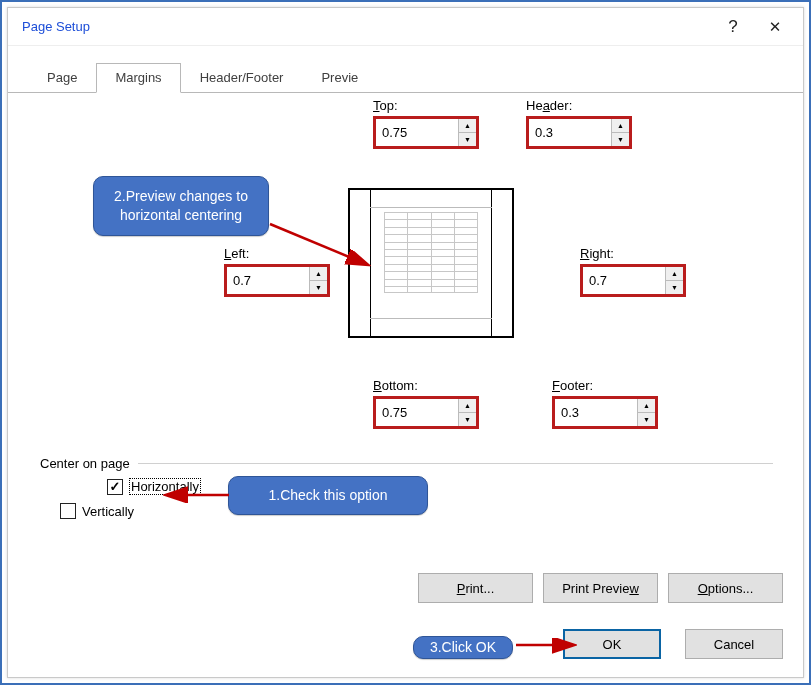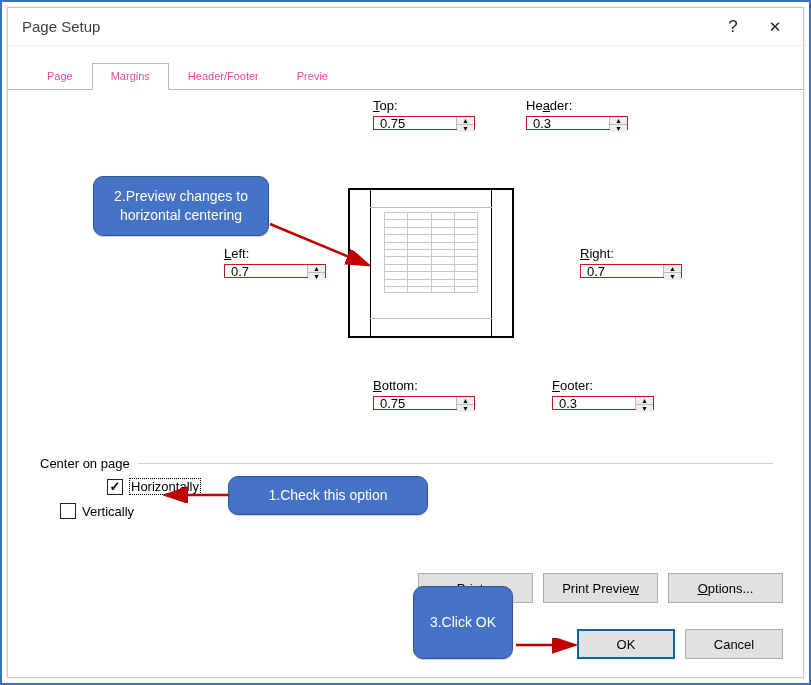--- a/index.html
+++ b/index.html
@@ -2,34 +2,34 @@
 <html><head>
   <meta charset="utf-8">
   <style>
     * { box-sizing: border-box; margin: 0; padding: 0; }
     body { font-family: "Segoe UI", Tahoma, sans-serif; font-size: 13px; background: #fff; }
     .frame { width: 811px; height: 685px; border: 2px solid #3b6fb8; position: relative; background: #fff; }
 
     .dialog { position: absolute; left: 5px; top: 5px; width: 797px; height: 671px; background: #fff; border: 1px solid #c9c9c9; box-shadow: 0 0 3px rgba(0,0,0,0.15); }
 
     .titlebar { height: 38px; display: flex; align-items: center; padding: 0 6px 0 14px; border-bottom: 1px solid #eee; }
-    .titlebar .title { flex: 1; font-size: 15px; color: #404040; }
+    .titlebar .title { flex: 1; font-size: 13px; color: #1d4ed8; }
     .titlebar .help { width: 40px; text-align: center; font-size: 17px; color: #222; cursor: pointer; }
     .titlebar .close { width: 44px; text-align: center; font-size: 15px; color: #222; cursor: pointer; }
 
     .tabs { display: flex; padding: 16px 20px 0 20px; border-bottom: 1px solid #b8b8b8; position: relative; }
-    .tab { padding: 6px 18px 7px 18px; border: 1px solid transparent; border-bottom: none; background: transparent; font-size: 11px; color: #ec4899; cursor: pointer; position: relative; top: 1px; }
+    .tab { padding: 6px 18px 7px 18px; border: 1px solid transparent; border-bottom: none; background: transparent; font-size: 13px; color: #404040; cursor: pointer; position: relative; top: 1px; }
     .tab.active { border-color: #b8b8b8; background: #fff; z-index: 2; border-bottom: 1px solid #fff; }
 
     .content { position: absolute; left: 20px; right: 20px; top: 90px; bottom: 78px; }
 
     .field-label { font-size: 13px; color: #000; }
     .field-label .u { text-decoration: underline; }
 
-    .spinner { display: inline-flex; border: 1px solid #b91c1c; height: 14px; gap: 36px; }
+    .spinner { display: inline-flex; border: 3px solid #b91c1c; height: 33px; gap: 36px; }
     .spinner .val { width: 46px; display: flex; align-items: center; justify-content: flex-start; padding-left: 6px; font-size: 13px; }
     .spinner .btns { width: 18px; display: flex; flex-direction: column; border-left: 1px solid #bbb; }
     .spinner .btns .b { flex: 1; display: flex; align-items: center; justify-content: center; background: #efefef; font-size: 7px; line-height: 1; border-bottom: 1px solid #bbb; }
     .spinner .btns .b:last-child { border-bottom: none; }
 
     
     .preview { position: absolute; left: 320px; top: 90px; width: 166px; height: 150px; border: 2px solid #000; }
     .preview .hmark { position: absolute; left: 20px; right: 20px; top: -2px; bottom: -2px; border-left: 1px solid #000; border-right: 1px solid #000; }
     .preview .vmark { position: absolute; left: 20px; right: 20px; top: 17px; bottom: 17px; border-top: 1px solid #bbb; border-bottom: 1px solid #bbb; }
     .preview .grid { position: absolute; left: 34px; right: 34px; top: 22px; bottom: 40px; }
@@ -44,30 +44,30 @@
 
     .checkrow { display: flex; align-items: center; gap: 6px; margin: 8px 0 2px 20px; }
     .checkbox { width: 16px; height: 16px; border: 1.5px solid #222; display: flex; align-items: center; justify-content: center; font-size: 12px; line-height: 1; }
     .checkbox.checked::after { content: "✓"; font-weight: bold; font-size: 13px; }
     .checklabel { font-size: 13px; }
     .checklabel.highlight { border: 1px dotted #000; padding: 0 1px; }
 
     .bottom-buttons { position: absolute; right: 20px; bottom: 74px; display: flex; gap: 10px; }
     .btn { min-width: 115px; height: 30px; background: #e1e1e1; border: 1px solid #adadad; font-size: 13px; display: flex; align-items: center; justify-content: center; padding: 0 14px; cursor: pointer; }
 
-    .okcancel { position: absolute; right: 20px; bottom: 18px; display: flex; gap: 10px; }
+    .okcancel { position: absolute; right: 20px; bottom: 18px; display: flex; gap: 24px; }
     .btn.primary { border: 2px solid #0a64a4; min-width: 98px; }
 
     
     .callout { position: absolute; background: #4472c4; color: #fff; border: 1px solid #2f5597; border-radius: 10px; padding: 10px 14px; font-size: 14px; text-align: center; line-height: 1.35; box-shadow: 0 1px 1px rgba(0,0,0,0.2); }
     .arrow-red { stroke: #c00000; fill: #c00000; }
 
     #c1 { left: 85px; top: 168px; width: 176px; }
     #c2 { left: 220px; top: 468px; width: 200px; padding: 9px 4px; }
-    #c3 { left: 405px; bottom: 18px; width: 100px; padding: 26px 10px; }
+    #c3 { left: 405px; bottom: 18px; width: 100px; padding: 1px 10px; }
 
     svg.overlay { position: absolute; left: 0; top: 0; pointer-events: none; }
   </style>
 </head>
 <body>
 
 <div class="frame">
   <div class="dialog">
 
     <div class="titlebar">

